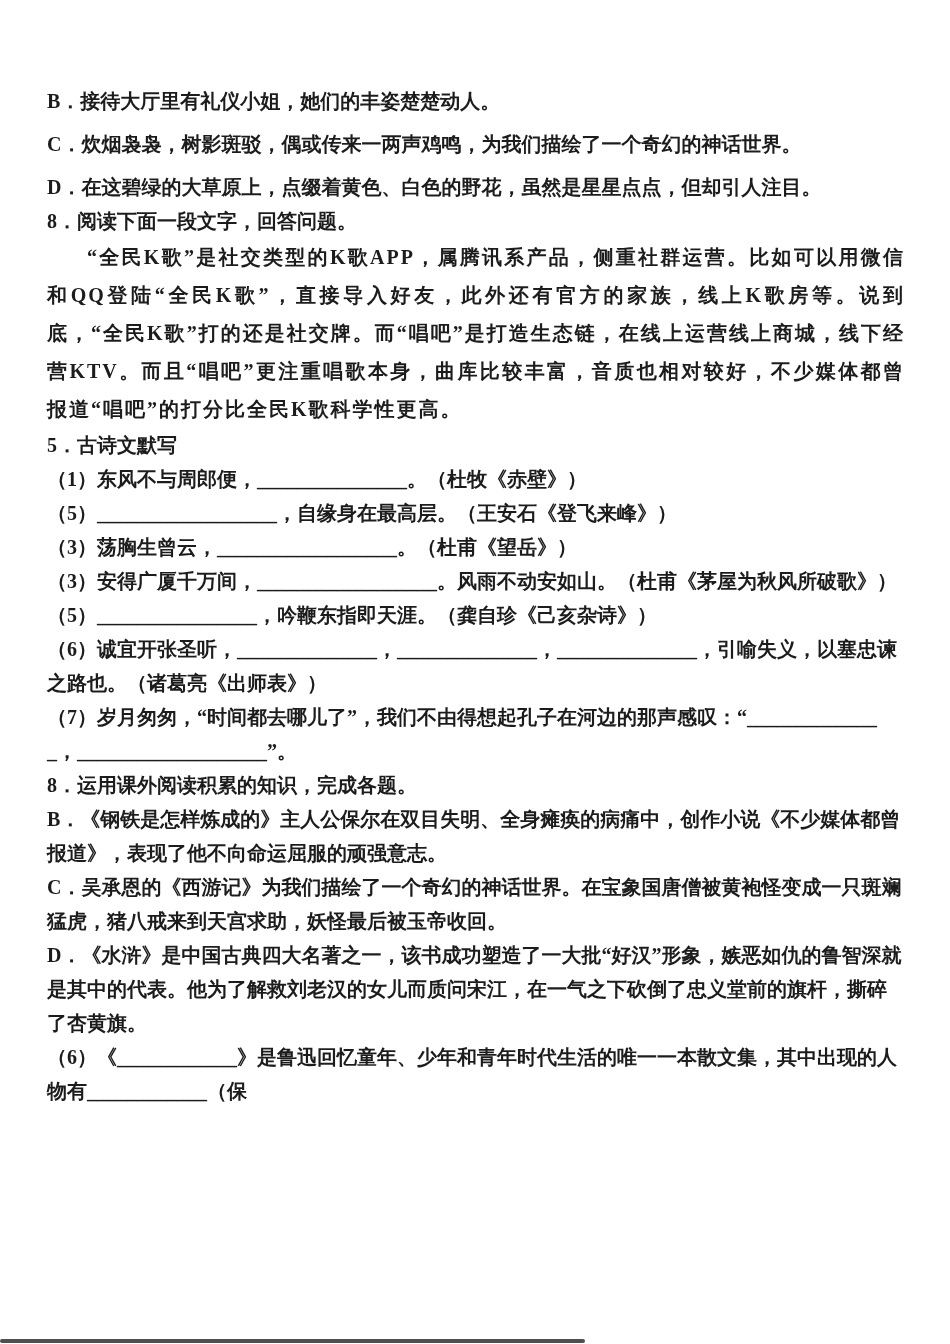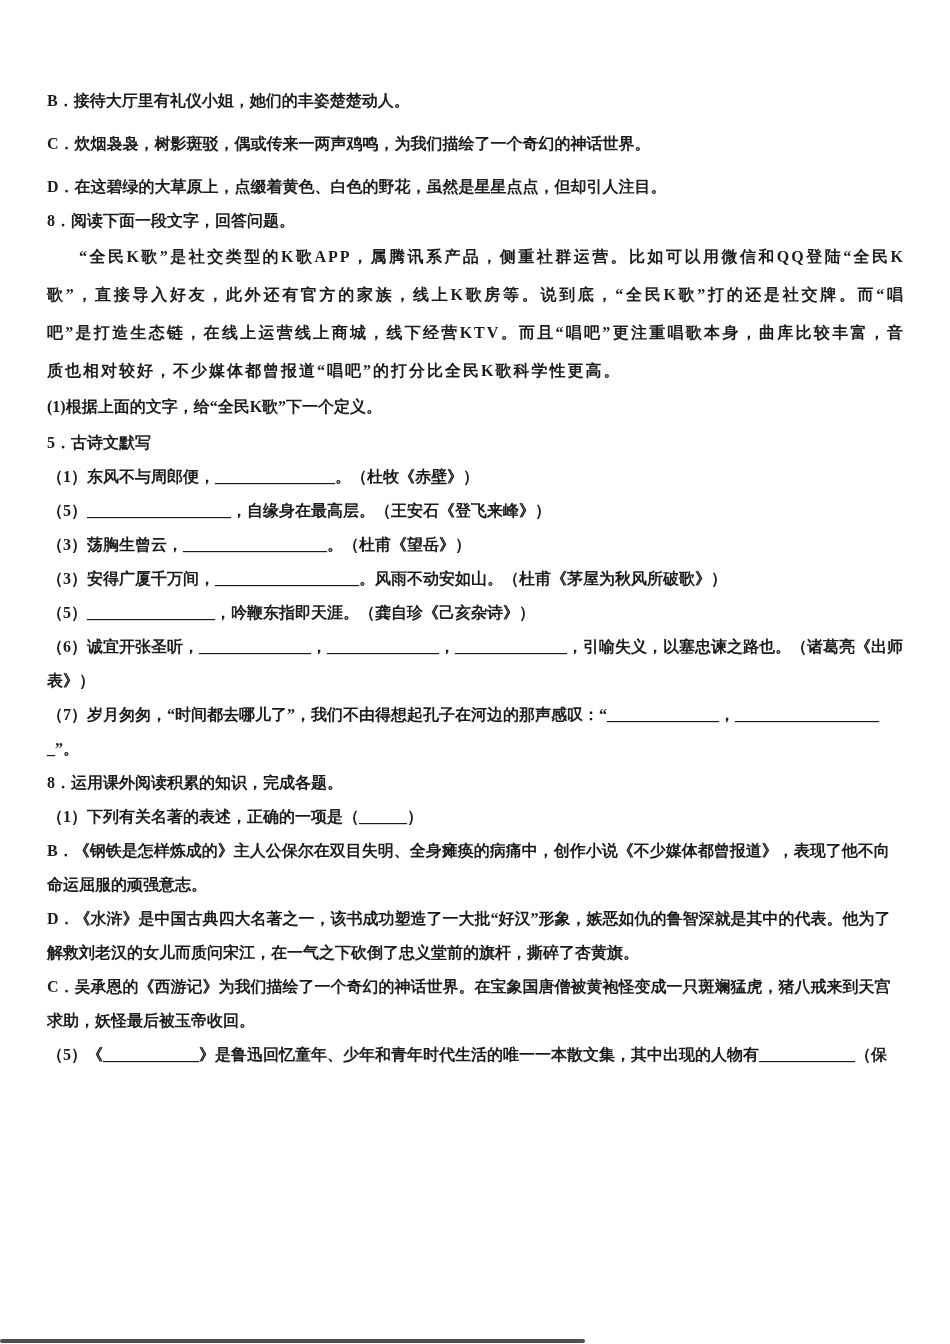--- a/index.html
+++ b/index.html
@@ -12,21 +12,21 @@
     background: #ffffff;
     overflow: hidden;
     position: relative;
     font-family: "Liberation Serif", "DejaVu Serif", serif;
   }
   .doc {
     position: absolute;
     left: 47px;
     top: 84px;
     width: 858px;
-    font-size: 16px;
+    font-size: 20px;
     font-weight: 600;
     color: #1c1c1c;
   }
   .doc p {
     margin: 0;
     line-height: 34px;
     word-break: break-all;
   }
   .opt {
     margin-bottom: 9px !important;
@@ -61,32 +61,30 @@
 </style>
 </head>
 <body>
 
 <div class="doc">
   <p class="opt">B．接待大厅里有礼仪小姐，她们的丰姿楚楚动人。</p>
   <p class="opt">C．炊烟袅袅，树影斑驳，偶或传来一两声鸡鸣，为我们描绘了一个奇幻的神话世界。</p>
   <p>D．在这碧绿的大草原上，点缀着黄色、白色的野花，虽然是星星点点，但却引人注目。</p>
   <p>8．阅读下面一段文字，回答问题。</p>
   <p class="para">“全民K歌”是社交类型的K歌APP，属腾讯系产品，侧重社群运营。比如可以用微信和QQ登陆“全民K歌”，直接导入好友，此外还有官方的家族，线上K歌房等。说到底，“全民K歌”打的还是社交牌。而“唱吧”是打造生态链，在线上运营线上商城，线下经营KTV。而且“唱吧”更注重唱歌本身，曲库比较丰富，音质也相对较好，不少媒体都曾报道“唱吧”的打分比全民K歌科学性更高。</p>
-  <p class="sub">(1)根据上面的文字，给“全民K歌”下一个定义。</p>
   <p>5．古诗文默写</p>
   <p>（1）东风不与周郎便，_______________。（杜牧《赤壁》）</p>
   <p>（5）__________________，自缘身在最高层。（王安石《登飞来峰》）</p>
   <p>（3）荡胸生曾云，__________________。（杜甫《望岳》）</p>
   <p>（3）安得广厦千万间，__________________。风雨不动安如山。（杜甫《茅屋为秋风所破歌》）</p>
   <p>（5）________________，吟鞭东指即天涯。（龚自珍《己亥杂诗》）</p>
   <p>（6）诚宜开张圣听，______________，______________，______________，引喻失义，以塞忠谏之路也。（诸葛亮《出师表》）</p>
   <p>（7）岁月匆匆，“时间都去哪儿了”，我们不由得想起孔子在河边的那声感叹：“______________，___________________”。</p>
   <p>8．运用课外阅读积累的知识，完成各题。</p>
-  <p>（1）下列有关名著的表述，正确的一项是（______）</p>
   <p>B．《钢铁是怎样炼成的》主人公保尔在双目失明、全身瘫痪的病痛中，创作小说《不少媒体都曾报道》，表现了他不向命运屈服的顽强意志。</p>
+  <p>C．吴承恩的《西游记》为我们描绘了一个奇幻的神话世界。在宝象国唐僧被黄袍怪变成一只斑斓猛虎，猪八戒来到天宫求助，妖怪最后被玉帝收回。</p>
   <p>D．《水浒》是中国古典四大名著之一，该书成功塑造了一大批“好汉”形象，嫉恶如仇的鲁智深就是其中的代表。他为了解救刘老汉的女儿而质问宋江，在一气之下砍倒了忠义堂前的旗杆，撕碎了杏黄旗。</p>
-  <p>C．吴承恩的《西游记》为我们描绘了一个奇幻的神话世界。在宝象国唐僧被黄袍怪变成一只斑斓猛虎，猪八戒来到天宫求助，妖怪最后被玉帝收回。</p>
-  <p>（5）《____________》是鲁迅回忆童年、少年和青年时代生活的唯一一本散文集，其中出现的人物有____________（保</p>
+  <p>（6）《____________》是鲁迅回忆童年、少年和青年时代生活的唯一一本散文集，其中出现的人物有____________（保</p>
 </div>
 
 <div class="hscrollbar">
   <div class="thumb"></div>
 </div>
 
 </body></html>

